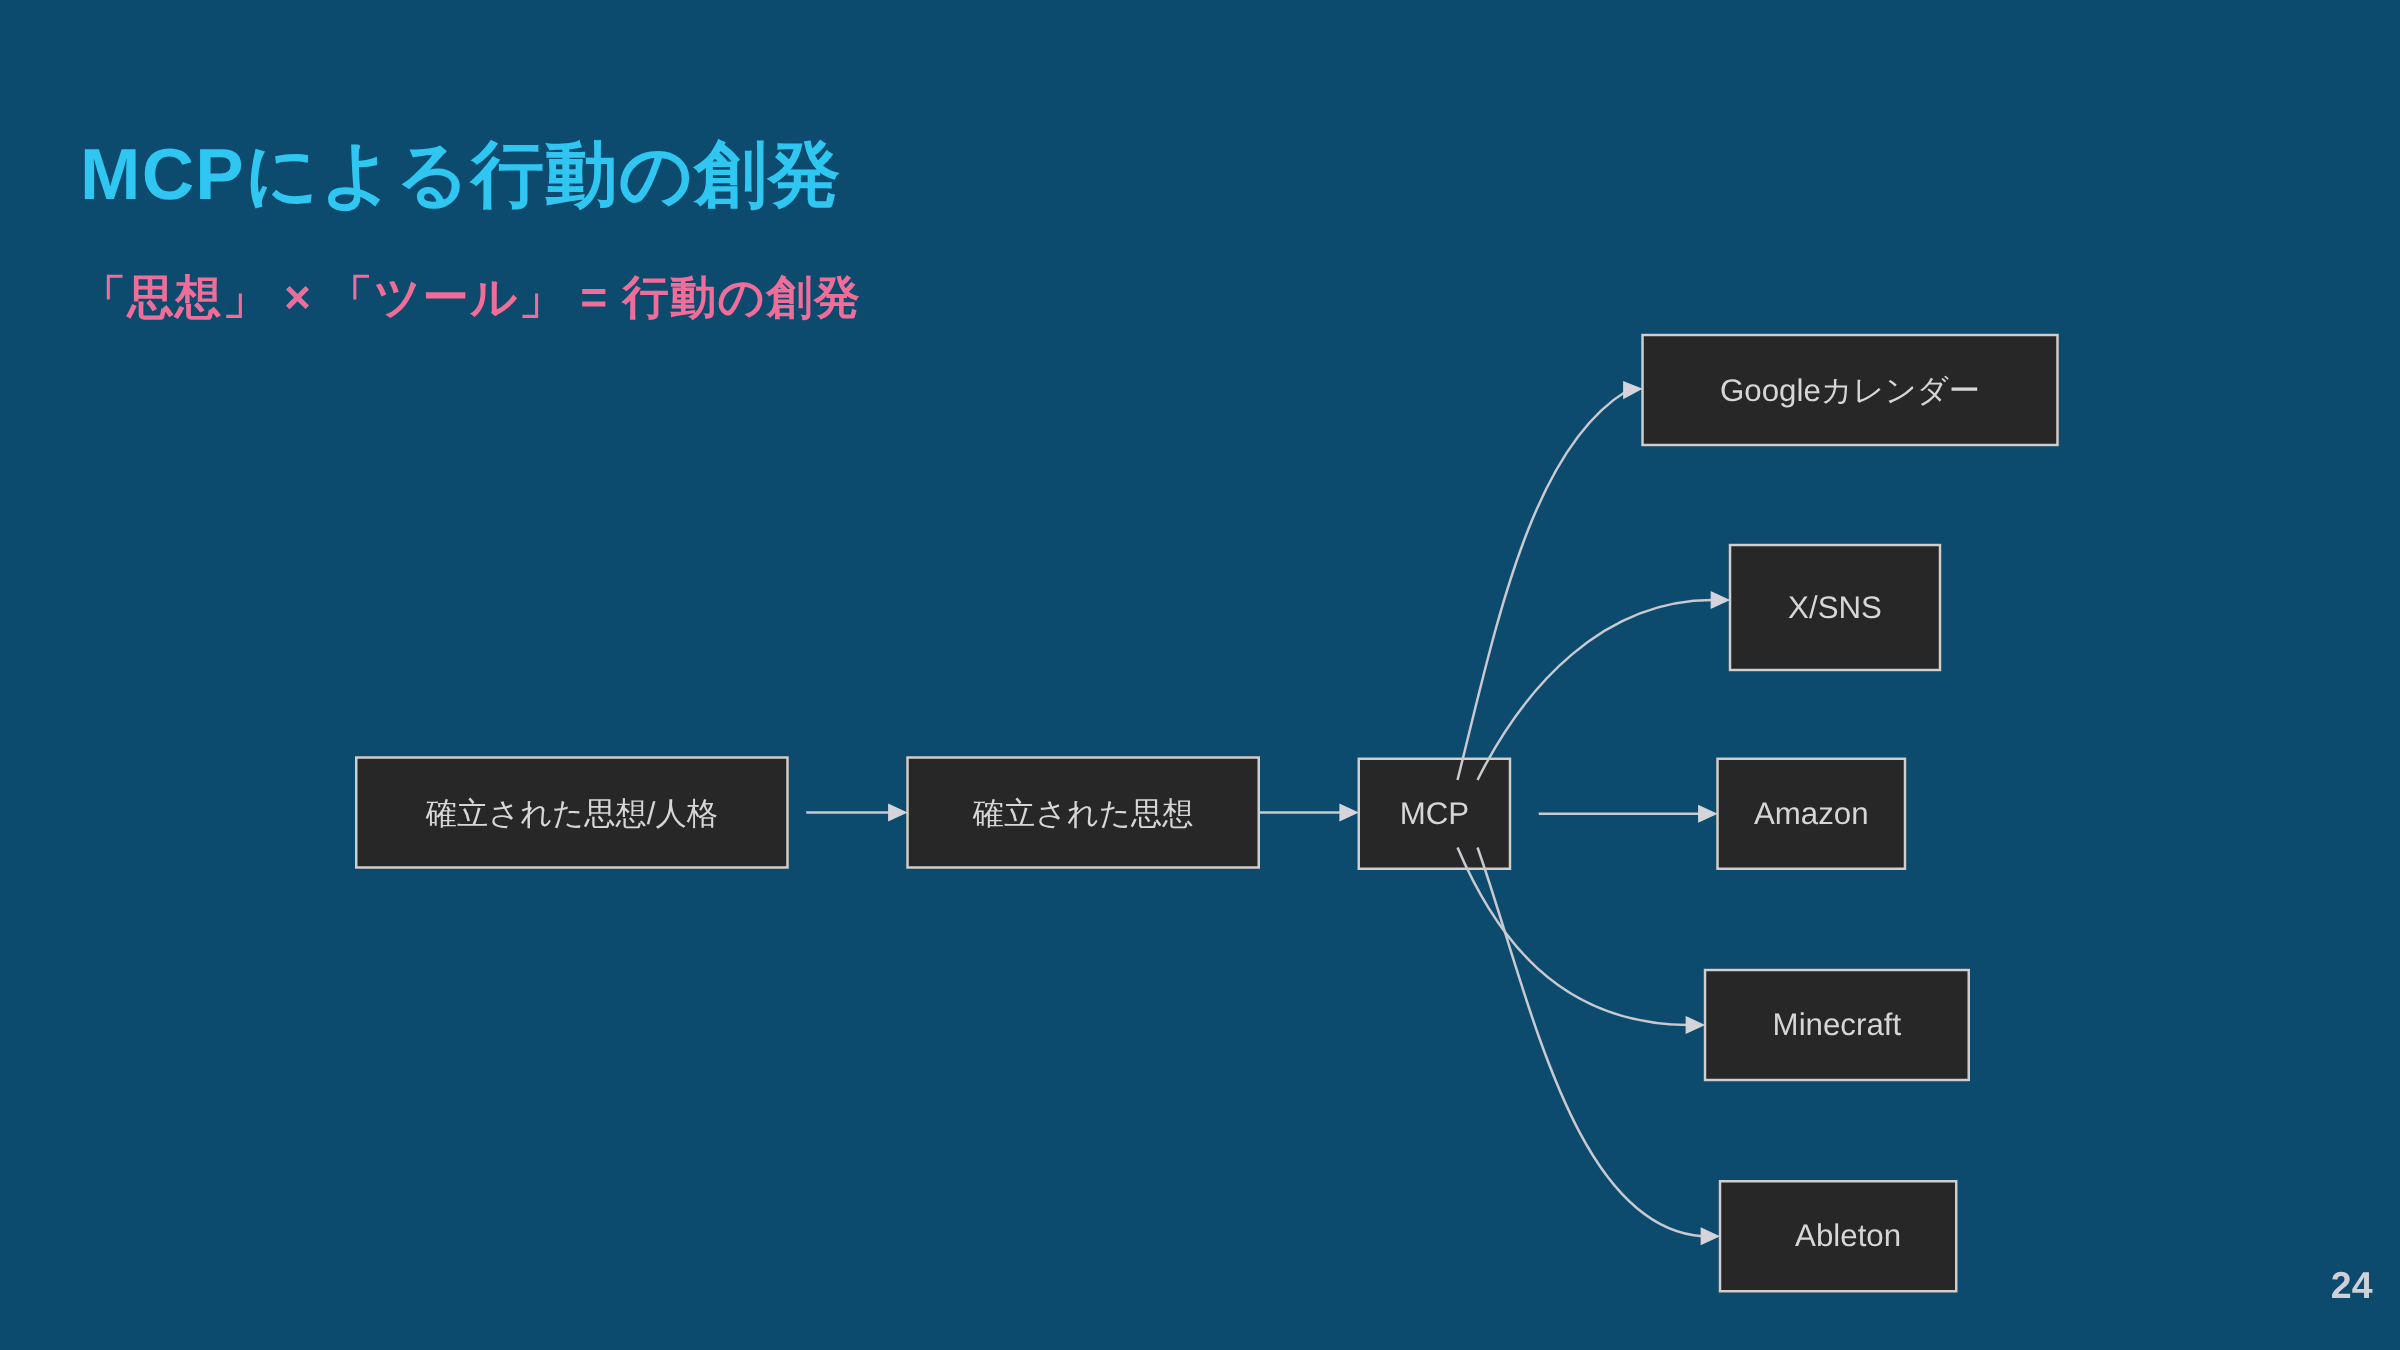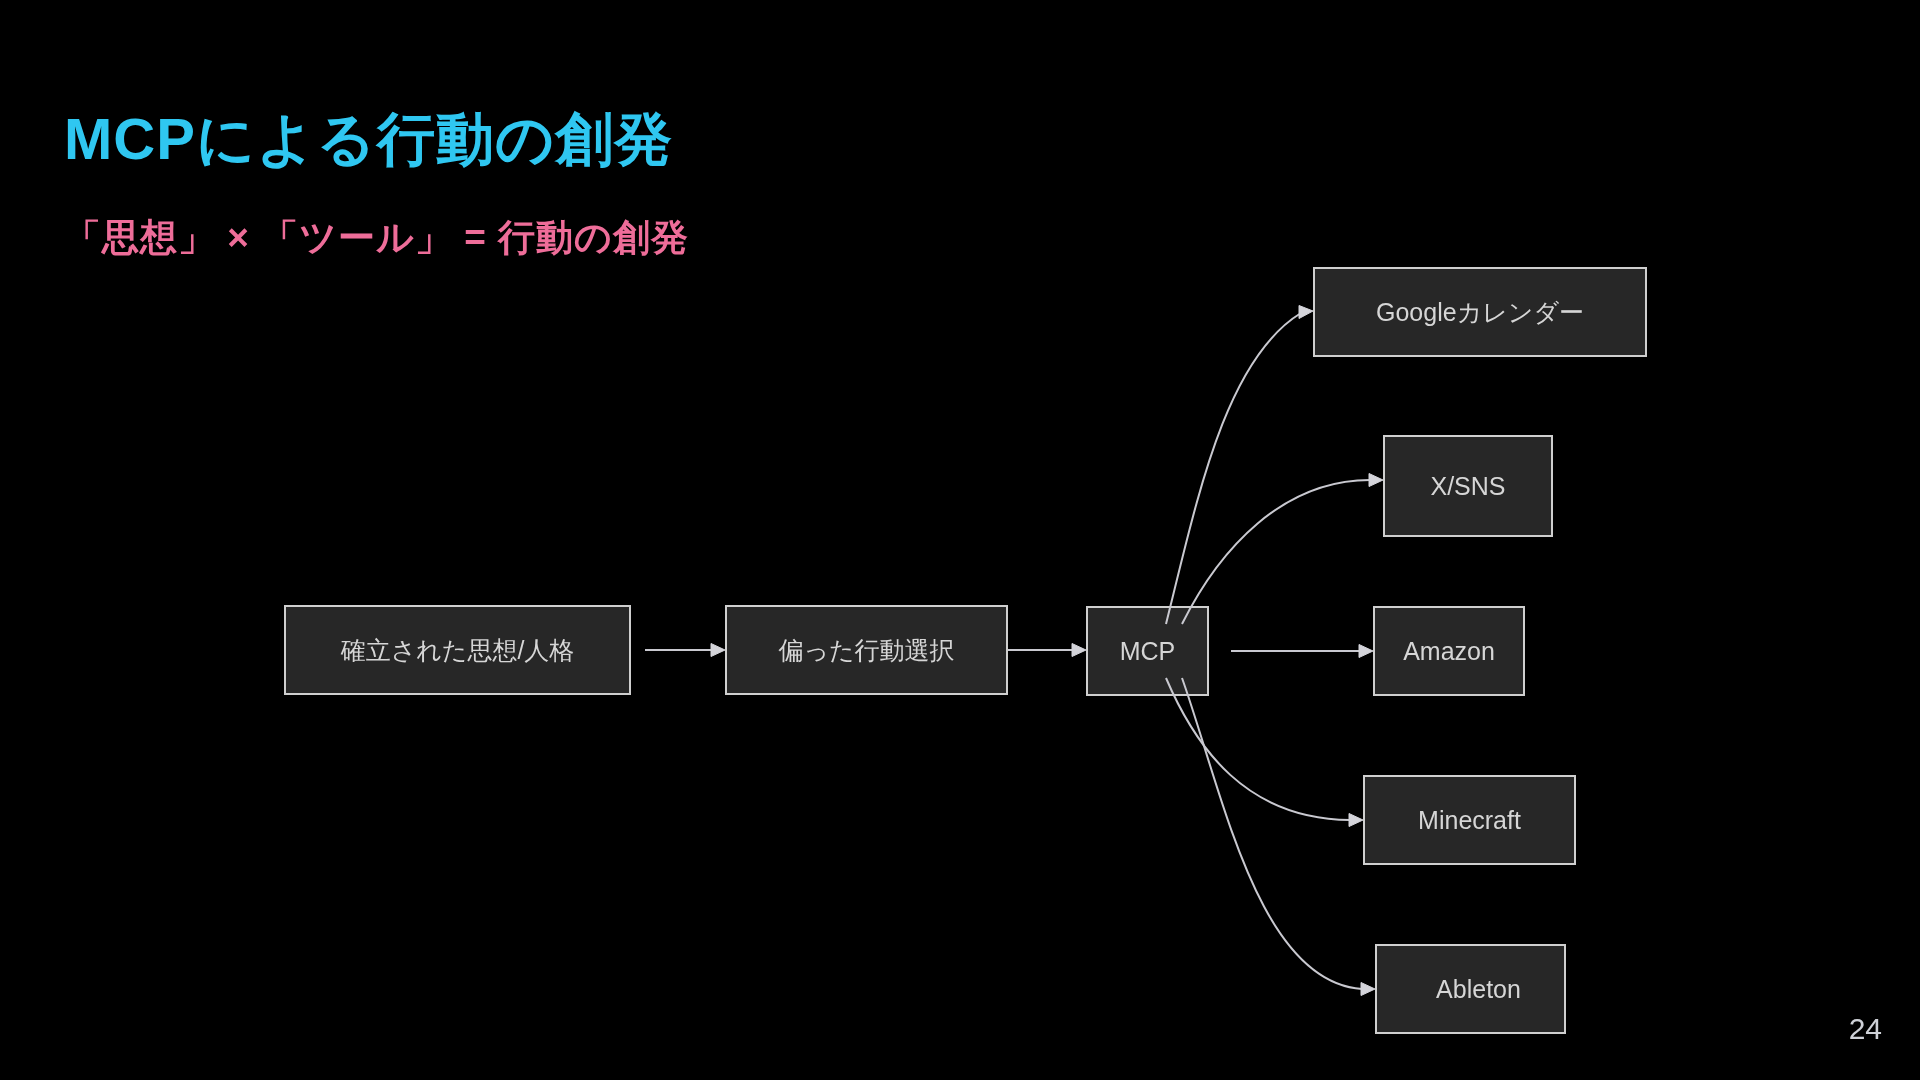--- a/index.html
+++ b/index.html
@@ -5,21 +5,21 @@
   html, body {
     margin: 0;
     padding: 0;
     background: #101020;
     font-family: "Liberation Sans", "DejaVu Sans", sans-serif;
   }
   .slide {
     position: relative;
     width: 1920px;
     height: 1080px;
-    background: #000000;
+    background: #0c4a6e;
     overflow: hidden;
   }
   .slide-title {
     position: absolute;
     left: 64px;
     top: 62px;
     font-size: 58px;
     font-weight: 800;
     letter-spacing: 1px;
     color: #2fc7f1;
@@ -68,38 +68,39 @@
     fill: none;
     stroke: #c9c9d0;
     stroke-width: 2;
   }
   .arrow-head {
     fill: #d4d4da;
     stroke: #d4d4da;
   }
   .page-number {
     position: absolute;
-    right: 38px;
+    right: 22px;
     bottom: 34px;
     font-size: 30px;
     color: #ced1d7;
+    font-weight: bold;
   }
 </style>
 </head>
 <body>
 
 <div class="slide">
 
   <h1 class="slide-title">MCPによる行動の創発</h1>
 
   <h2 class="slide-subtitle">「思想」 × 「ツール」 = 行動の創発</h2>
 
   <div class="node node-thought">確立された思想/人格</div>
 
-  <div class="node node-biased">偏った行動選択</div>
+  <div class="node node-biased">確立された思想</div>
 
   <div class="node node-mcp">MCP</div>
 
   <div class="node node-google">Googleカレンダー</div>
 
   <div class="node node-xsns">X/SNS</div>
 
   <div class="node node-amazon">Amazon</div>
 
   <div class="node node-minecraft">Minecraft</div>

